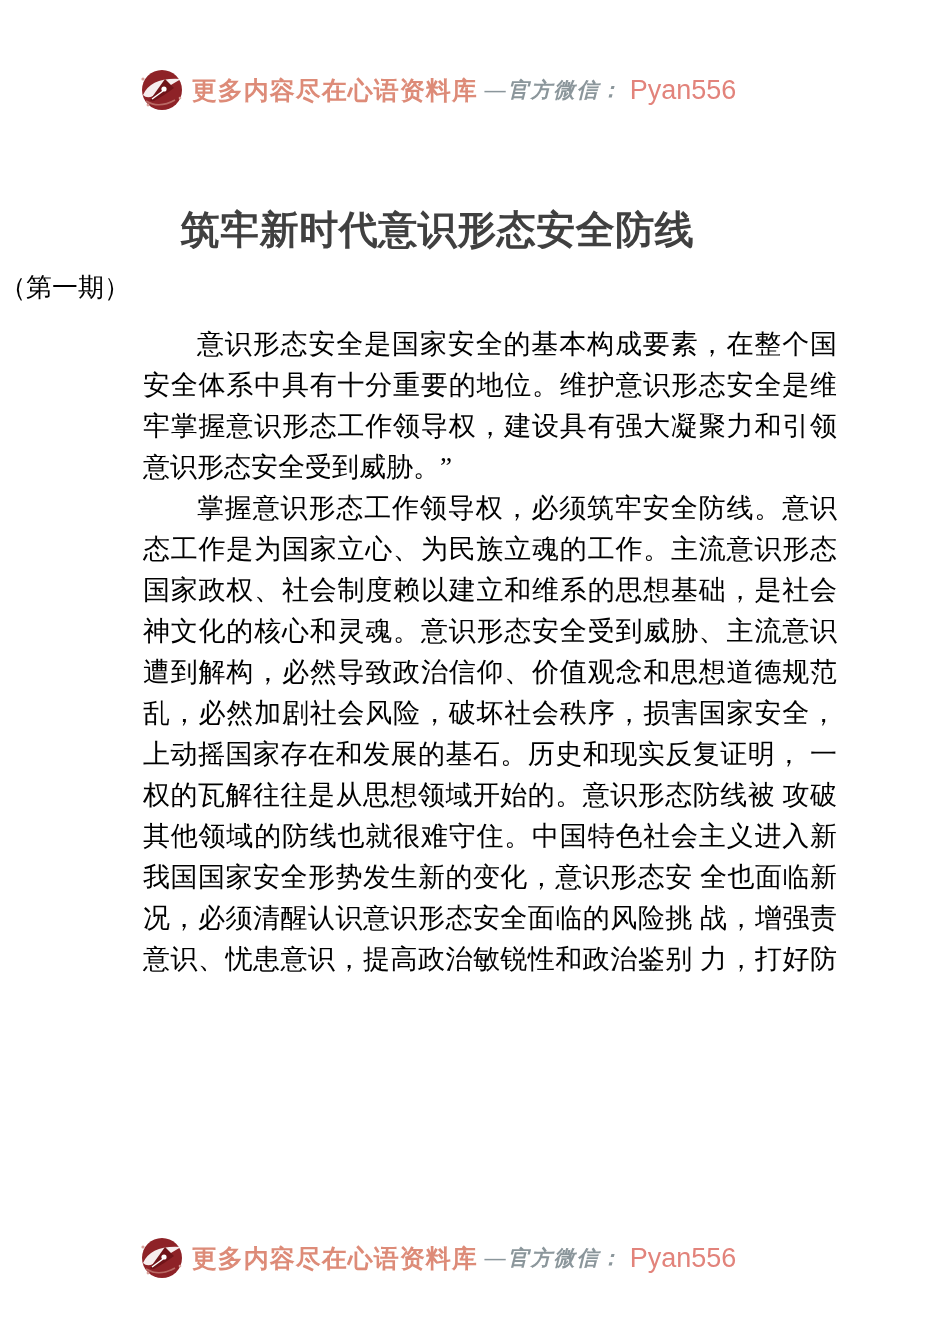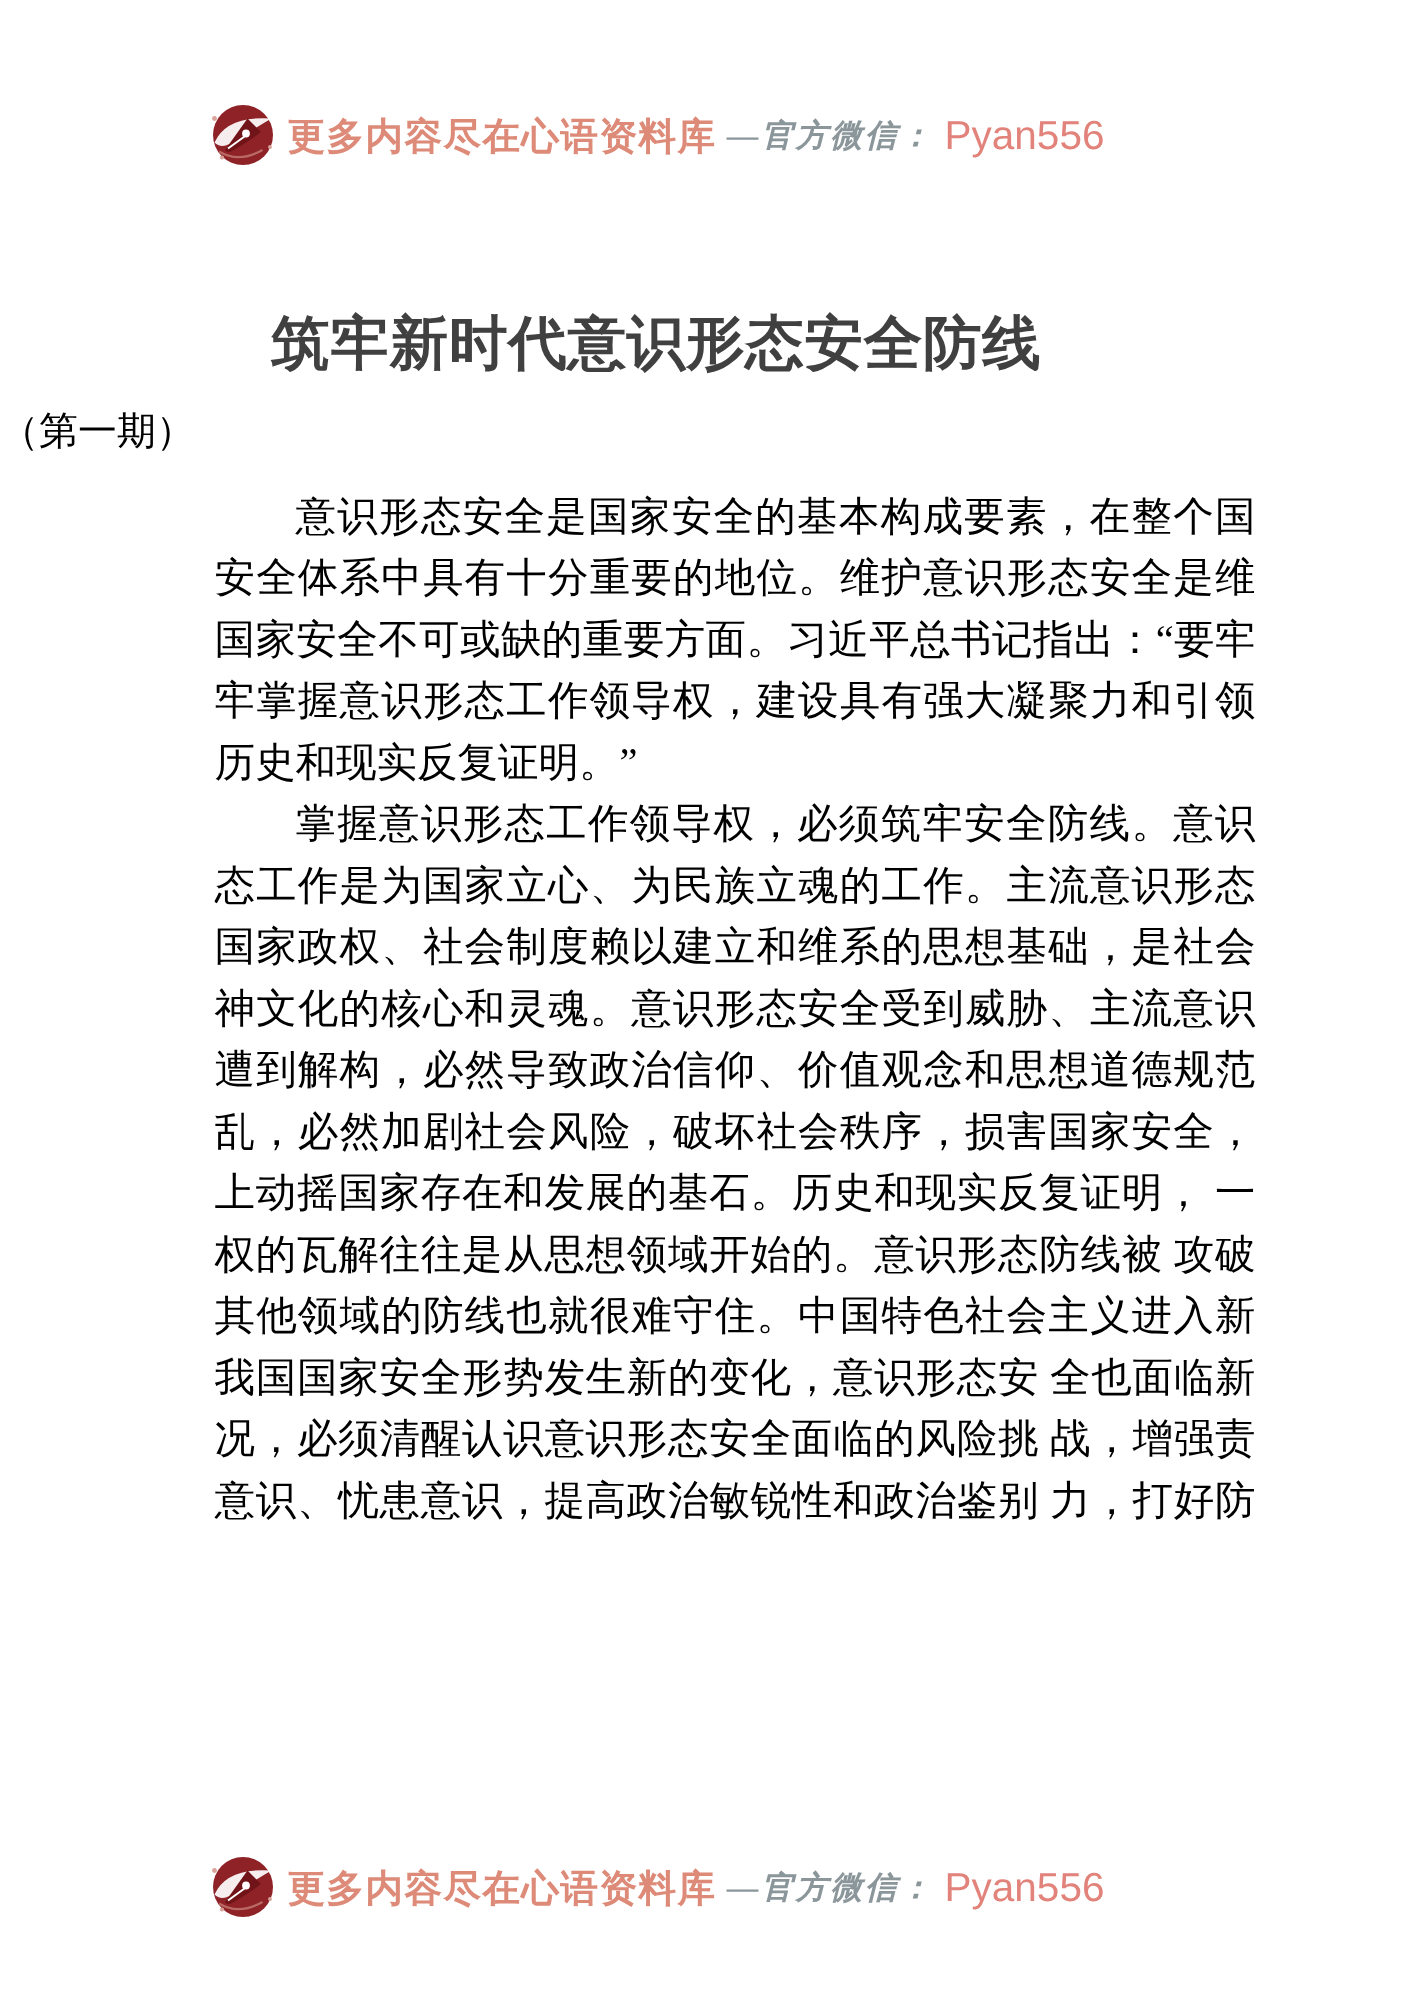--- a/index.html
+++ b/index.html
@@ -111,23 +111,22 @@
       <span class="wm-id">Pyan556</span>
   </div>
 
   <div class="doc-title">筑牢新时代意识形态安全防线</div>
 
   <div class="doc-subtitle">（第一期）</div>
 
   <div class="doc-body">
       <div class="line first">意识形态安全是国家安全的基本构成要素，在整个国家</div>
       <div class="line">安全体系中具有十分重要的地位。维护意识形态安全是维护</div>
-      <div class="line">国家安全不可或缺的重要方面。习近平总书记指出：“要牢</div>
       <div class="line">牢掌握意识形态工作领导权，建设具有强大凝聚力和引领力</div>
-      <div class="line last">历史和现实反复证明。”</div>
+      <div class="line last">意识形态安全受到威胁。”</div>
       <div class="line first">掌握意识形态工作领导权，必须筑牢安全防线。意识形</div>
       <div class="line">态工作是为国家立心、为民族立魂的工作。主流意识形态是</div>
       <div class="line">国家政权、社会制度赖以建立和维系的思想基础，是社会精</div>
       <div class="line">神文化的核心和灵魂。意识形态安全受到威胁、主流意识形 态</div>
       <div class="line">遭到解构，必然导致政治信仰、价值观念和思想道德规范 的混</div>
       <div class="line">乱，必然加剧社会风险，破坏社会秩序，损害国家安全， 从根本</div>
       <div class="line">上动摇国家存在和发展的基石。历史和现实反复证明， 一个政</div>
       <div class="line">权的瓦解往往是从思想领域开始的。意识形态防线被 攻破了，</div>
       <div class="line">其他领域的防线也就很难守住。中国特色社会主义进入新时代，</div>
       <div class="line">我国国家安全形势发生新的变化，意识形态安 全也面临新情</div>

